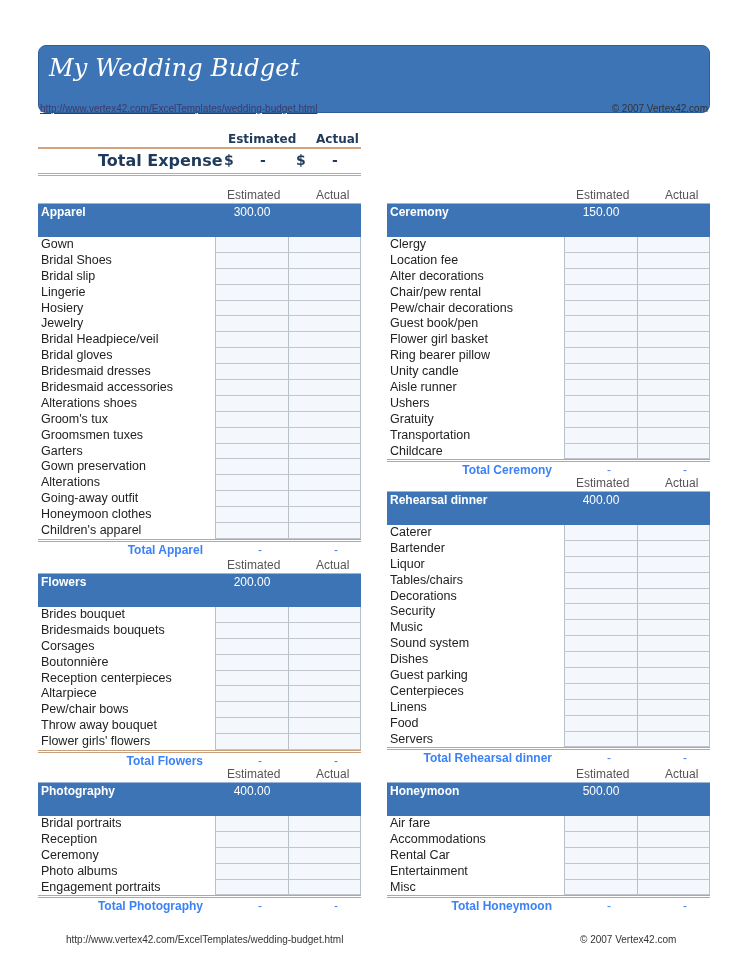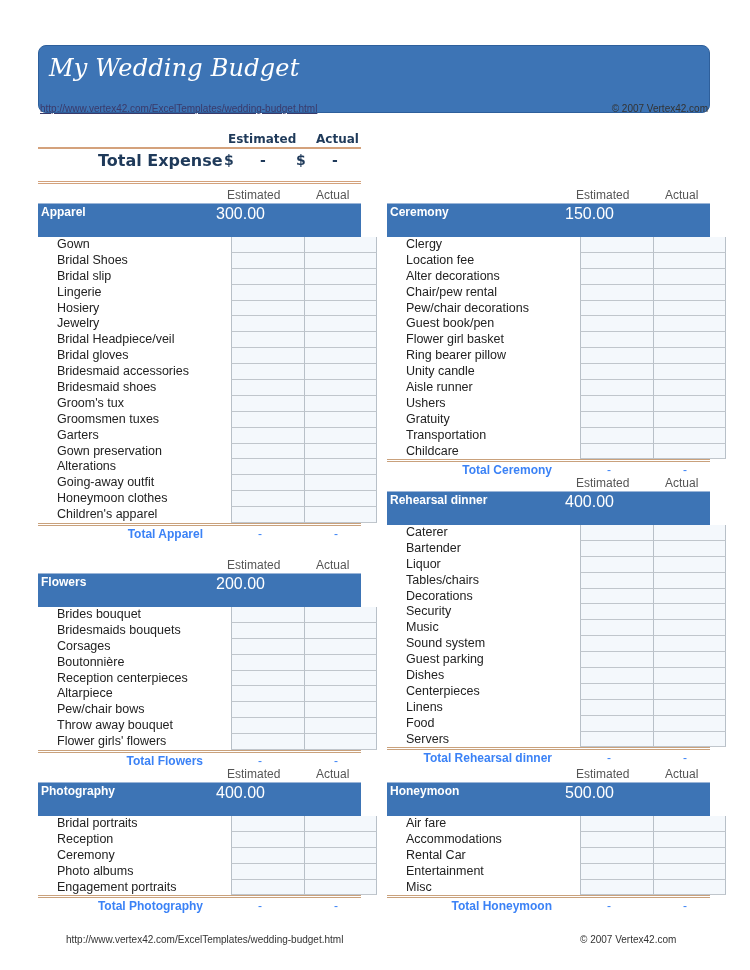--- a/index.html
+++ b/index.html
@@ -22,40 +22,40 @@
     .top-copy {
       position: absolute; right: 42px; top: 103px; font-size: 10px; color: #333;
       font-family: "Liberation Sans", sans-serif;
     }
 
     .total-exp { position: absolute; left: 38px; top: 132px; width: 323px; }
     .total-exp .hdr { position: relative; height: 15px; font-weight: bold; font-size: 12px; color: #1f3a5a; }
     .total-exp .hdr .e { position: absolute; left: 190px; }
     .total-exp .hdr .a { position: absolute; left: 278px; }
     .total-exp .row {
-      position: relative; height: 37px; border-top: 2px solid #d4a27c; border-bottom: 3px double #d4a27c;
+      position: relative; height: 29px; border-top: 2px solid #d4a27c; border-bottom: 3px double #d4a27c;
       font-weight: bold; color: #1f3a5a;
     }
     .total-exp .row .lbl { position: absolute; left: 60px; top: 2px; font-size: 16px; }
     .total-exp .row .s1 { position: absolute; left: 186px; top: 3px; font-size: 14px; }
     .total-exp .row .d1 { position: absolute; left: 222px; top: 3px; font-size: 14px; }
     .total-exp .row .s2 { position: absolute; left: 258px; top: 3px; font-size: 14px; }
     .total-exp .row .d2 { position: absolute; left: 294px; top: 3px; font-size: 14px; }
 
     .section { position: absolute; width: 323px; font-family: "Liberation Sans", sans-serif; }
     .section .colhdr { position: relative; height: 15px; font-size: 12px; color: #555; }
     .section .colhdr .e { position: absolute; left: 189px; top: 0; }
     .section .colhdr .a { position: absolute; left: 278px; top: 0; }
     .section .head {
       position: relative; height: 34px; background: #3d74b5; color: #fff;
       border-top: 1px solid #9cb6d8;
     }
     .section .head .name { position: absolute; left: 3px; top: 1px; font-weight: bold; font-size: 12px; }
-    .section .head .budget { position: absolute; left: 178px; width: 72px; text-align: left; top: 1px; font-size: 16px; }
-    .section .items { position: relative; margin-left: 16px; }
+    .section .head .budget { position: absolute; left: 178px; width: 72px; text-align: center; top: 1px; font-size: 12px; }
+    .section .items { position: relative; }
     .section .item { position: relative; height: 15.9px; font-size: 12.5px; color: #222; }
     .section .item .lbl { position: absolute; left: 3px; top: 0; white-space: nowrap; }
     .section .item .est {
       position: absolute; left: 177px; width: 73px; top: 0; height: 100%;
       background: #f4f8fc; border-left: 1px solid #b8c0c8; border-bottom: 1px solid #c0c6cc;
     }
     .section .item .act {
       position: absolute; left: 250px; width: 73px; top: 0; height: 100%;
       background: #f4f8fc; border-left: 1px solid #b8c0c8; border-right: 1px solid #b8c0c8; border-bottom: 1px solid #c0c6cc;
     }
@@ -137,26 +137,31 @@
         <span class="lbl">Bridal Headpiece/veil</span>
         <span class="est"></span>
         <span class="act"></span>
       </div>
       <div class="item">
         <span class="lbl">Bridal gloves</span>
         <span class="est"></span>
         <span class="act"></span>
       </div>
       <div class="item">
+        <span class="lbl">Bridesmaid dresses</span>
+        <span class="est"></span>
+        <span class="act"></span>
+      </div>
+      <div class="item">
         <span class="lbl">Bridesmaid accessories</span>
         <span class="est"></span>
         <span class="act"></span>
       </div>
       <div class="item">
-        <span class="lbl">Bridesmaid shoes</span>
+        <span class="lbl">Alterations shoes</span>
         <span class="est"></span>
         <span class="act"></span>
       </div>
       <div class="item">
         <span class="lbl">Groom's tux</span>
         <span class="est"></span>
         <span class="act"></span>
       </div>
       <div class="item">
         <span class="lbl">Groomsmen tuxes</span>
@@ -393,26 +398,26 @@
         <span class="lbl">Music</span>
         <span class="est"></span>
         <span class="act"></span>
       </div>
       <div class="item">
         <span class="lbl">Sound system</span>
         <span class="est"></span>
         <span class="act"></span>
       </div>
       <div class="item">
+        <span class="lbl">Dishes</span>
+        <span class="est"></span>
+        <span class="act"></span>
+      </div>
+      <div class="item">
         <span class="lbl">Guest parking</span>
-        <span class="est"></span>
-        <span class="act"></span>
-      </div>
-      <div class="item">
-        <span class="lbl">Dishes</span>
         <span class="est"></span>
         <span class="act"></span>
       </div>
       <div class="item">
         <span class="lbl">Centerpieces</span>
         <span class="est"></span>
         <span class="act"></span>
       </div>
       <div class="item">
         <span class="lbl">Linens</span>

